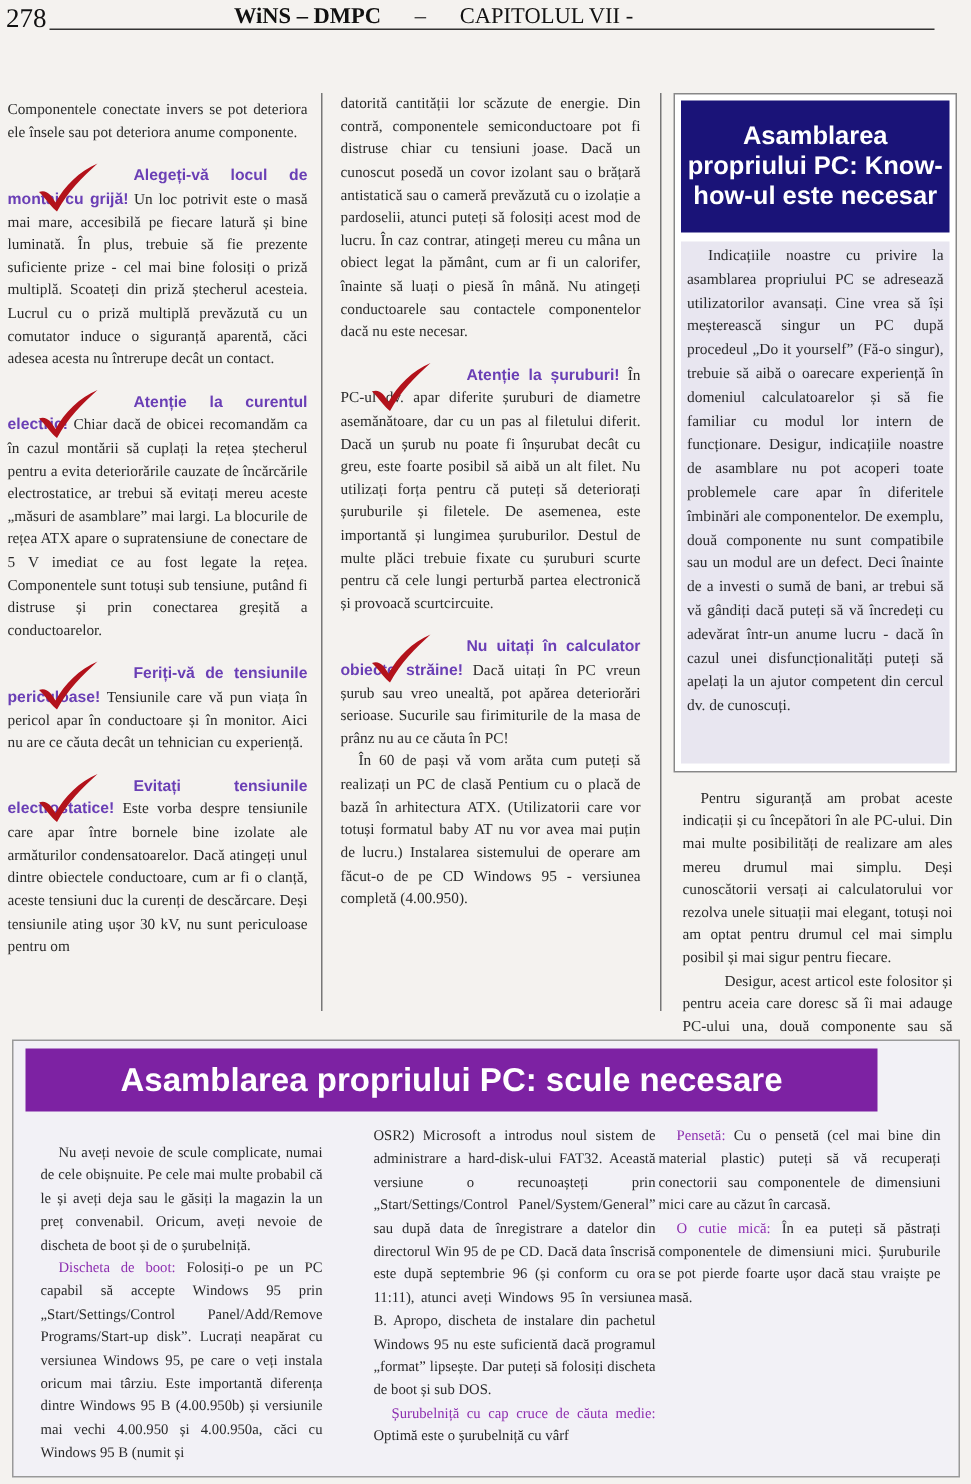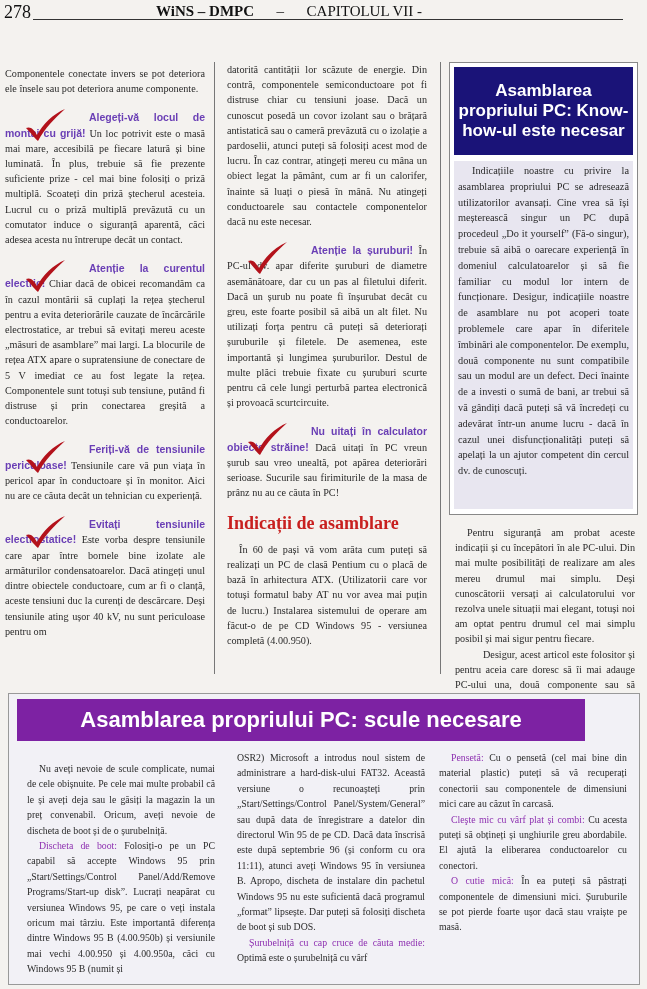--- a/index.html
+++ b/index.html
@@ -55,21 +55,21 @@
   }
   .bottom-head {
     position:absolute; left:8px; top:5px; width:568px; height:42px;
     background:#7d22a3; color:#fff; text-align:center;
     font-family:"Liberation Sans", sans-serif; font-weight:bold; font-size:22px; line-height:42px;
   }
   .bcol { position:absolute; top:56px; width:188px; font-size:9.8px; line-height:15.4px; text-align:justify; }
   .bcol p { margin:0; text-indent:12px; }
   .bcol .lead { color:#8d2fb0; }
   .bc1 { left:18px;margin-top:11px; }
-  .bc2 { left:228px; }
+  .bc2 { left:240px; }
   .bc3 { left:430px; }
 </style>
 </head>
 <body>
 
 <div class="header">
   <span class="page-num">278</span>
   <span class="running-title"><b>WiNS – DMPC</b>      <span>–</span>      <span>CAPITOLUL VII -</span></span>
   <div class="header-rule"></div>
 </div>
@@ -95,42 +95,41 @@
       <div class="tip">
         <span class="check"><svg viewBox="0 0 44 34" width="44" height="34">
             <path d="M3 20 C8 18 11 22 14 27 C20 16 30 6 42 1 C32 10 22 20 15 33 C12 31 8 25 3 20 Z" fill="#b3121b"></path>
           </svg></span>
         <p class="indent-first"><span class="tip-title">Feriți-vă de tensiunile periculoase!</span><span> Tensiunile care vă pun viața în pericol apar în conductoare și în monitor. Aici nu are ce căuta decât un tehnician cu experiență.</span></p>
       </div>
       <div class="tip">
         <span class="check"><svg viewBox="0 0 44 34" width="44" height="34">
             <path d="M3 20 C8 18 11 22 14 27 C20 16 30 6 42 1 C32 10 22 20 15 33 C12 31 8 25 3 20 Z" fill="#b3121b"></path>
           </svg></span>
-        <p class="indent-first"><span class="tip-title">Evitați tensiunile electrostatice!</span><span> Este vorba despre tensiunile care apar între bornele bine izolate ale armăturilor condensatoarelor. Dacă atingeți unul dintre obiectele conductoare, cum ar fi o clanță, aceste tensiuni duc la curenți de descărcare. Deși tensiunile ating ușor 40 kV, nu sunt periculoase pentru om</span></p>
+        <p class="indent-first"><span class="tip-title">Evitați tensiunile electrostatice!</span><span> Este vorba despre tensiunile care apar între bornele bine izolate ale armăturilor condensatoarelor. Dacă atingeți unul dintre obiectele conductoare, cum ar fi o clanță, aceste tensiuni duc la curenți de descărcare. Deși tensiunile ating ușor 30 kV, nu sunt periculoase pentru om</span></p>
       </div>
     </div>
 </div>
 
 <div class="col col2">
   <p>datorită cantității lor scăzute de energie. Din contră, componentele semiconductoare pot fi distruse chiar cu tensiuni joase. Dacă un cunoscut posedă un covor izolant sau o brățară antistatică sau o cameră prevăzută cu o izolație a pardoselii, atunci puteți să folosiți acest mod de lucru. În caz contrar, atingeți mereu cu mâna un obiect legat la pământ, cum ar fi un calorifer, înainte să luați o piesă în mână. Nu atingeți conductoarele sau contactele componentelor dacă nu este necesar.</p>
   <div id="col2-tips">
       <div class="tip">
         <span class="check"><svg viewBox="0 0 44 34" width="44" height="34">
             <path d="M3 20 C8 18 11 22 14 27 C20 16 30 6 42 1 C32 10 22 20 15 33 C12 31 8 25 3 20 Z" fill="#b3121b"></path>
           </svg></span>
         <p class="indent-first"><span class="tip-title">Atenție la șuruburi!</span><span> În PC-ul dv. apar diferite șuruburi de diametre asemănătoare, dar cu un pas al filetului diferit. Dacă un șurub nu poate fi înșurubat decât cu greu, este foarte posibil să aibă un alt filet. Nu utilizați forța pentru că puteți să deteriorați șuruburile și filetele. De asemenea, este importantă și lungimea șuruburilor. Destul de multe plăci trebuie fixate cu șuruburi scurte pentru că cele lungi perturbă partea electronică și provoacă scurtcircuite.</span></p>
       </div>
       <div class="tip">
         <span class="check"><svg viewBox="0 0 44 34" width="44" height="34">
             <path d="M3 20 C8 18 11 22 14 27 C20 16 30 6 42 1 C32 10 22 20 15 33 C12 31 8 25 3 20 Z" fill="#b3121b"></path>
           </svg></span>
         <p class="indent-first"><span class="tip-title">Nu uitați în calculator obiecte străine!</span><span> Dacă uitați în PC vreun șurub sau vreo unealtă, pot apărea deteriorări serioase. Sucurile sau firimiturile de la masa de prânz nu au ce căuta în PC!</span></p>
       </div>
     </div>
-  <div class="h-section">Indicații de asamblare</div>
   <p style="text-indent:12px">În 60 de pași vă vom arăta cum puteți să realizați un PC de clasă Pentium cu o placă de bază în arhitectura ATX. (Utilizatorii care vor totuși formatul baby AT nu vor avea mai puțin de lucru.) Instalarea sistemului de operare am făcut-o de pe CD Windows 95 - versiunea completă (4.00.950).</p>
 </div>
 
 <div class="box">
   <div class="box-head">Asamblarea propriului PC: Know-how-ul este necesar</div>
   <div class="box-body">
     <p>Indicațiile noastre cu privire la asamblarea propriului PC se adresează utilizatorilor avansați. Cine vrea să își meșterească singur un PC după procedeul „Do it yourself” (Fă-o singur), trebuie să aibă o oarecare experiență în domeniul calculatoarelor și să fie familiar cu modul lor intern de funcționare. Desigur, indicațiile noastre de asamblare nu pot acoperi toate problemele care apar în diferitele îmbinări ale componentelor. De exemplu, două componente nu sunt compatibile sau un modul are un defect. Deci înainte de a investi o sumă de bani, ar trebui să vă gândiți dacă puteți să vă încredeți cu adevărat într-un anume lucru - dacă în cazul unei disfuncționalități puteți să apelați la un ajutor competent din cercul dv. de cunoscuți.</p>
   </div>
 </div>
 
@@ -144,16 +143,15 @@
   <div class="bcol bc1" id="bc1">
       <p><span>Nu aveți nevoie de scule complicate, numai de cele obișnuite. Pe cele mai multe probabil că le și aveți deja sau le găsiți la magazin la un preț convenabil. Oricum, aveți nevoie de discheta de boot și de o șurubelniță.</span></p>
       <p><span class="lead">Discheta de boot:</span><span> Folosiți-o pe un PC capabil să accepte Windows 95 prin „Start/Settings/Control Panel/Add/Remove Programs/Start-up disk”. Lucrați neapărat cu versiunea Windows 95, pe care o veți instala oricum mai târziu. Este importantă diferența dintre Windows 95 B (4.00.950b) și versiunile mai vechi 4.00.950 și 4.00.950a, căci cu Windows 95 B (numit și</span></p>
     </div>
   <div class="bcol bc2" id="bc2">
       <p style="text-indent: 0px;"><span>OSR2) Microsoft a introdus noul sistem de administrare a hard-disk-ului FAT32. Această versiune o recunoașteți prin „Start/Settings/Control Panel/System/General” sau după data de înregistrare a datelor din directorul Win 95 de pe CD. Dacă data înscrisă este după septembrie 96 (și conform cu ora 11:11), atunci aveți Windows 95 în versiunea B. Apropo, discheta de instalare din pachetul Windows 95 nu este suficientă dacă programul „format” lipsește. Dar puteți să folosiți discheta de boot și sub DOS.</span></p>
       <p><span class="lead">Șurubelniță cu cap cruce de căuta medie:</span><span> Optimă este o șurubelniță cu vârf</span></p>
     </div>
   <div class="bcol bc3" id="bc3">
       <p><span class="lead">Pensetă:</span><span> Cu o pensetă (cel mai bine din material plastic) puteți să vă recuperați conectorii sau componentele de dimensiuni mici care au căzut în carcasă.</span></p>
-      <p><span class="lead">Cleşte mic cu vârf plat și combi:</span><span> Cu acesta puteți să obțineți și unghiurile greu abordabile. El ajută la eliberarea conductoarelor cu conectori.</span></p>
       <p><span class="lead">O cutie mică:</span><span> În ea puteți să păstrați componentele de dimensiuni mici. Șuruburile se pot pierde foarte ușor dacă stau vraiște pe masă.</span></p>
     </div>
 </div>
 
 </body></html>

